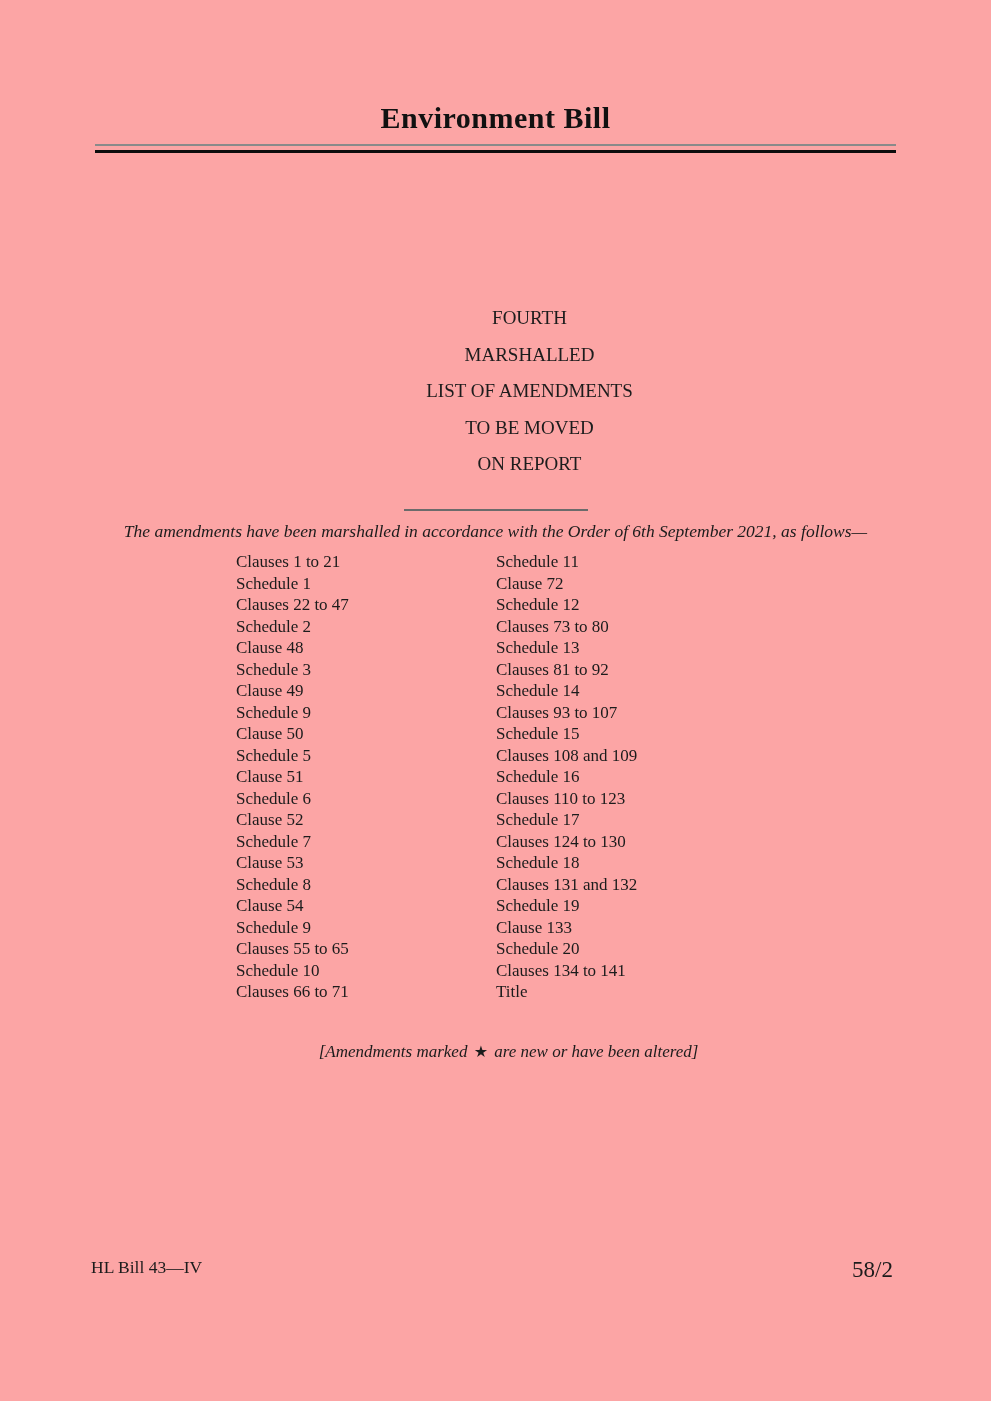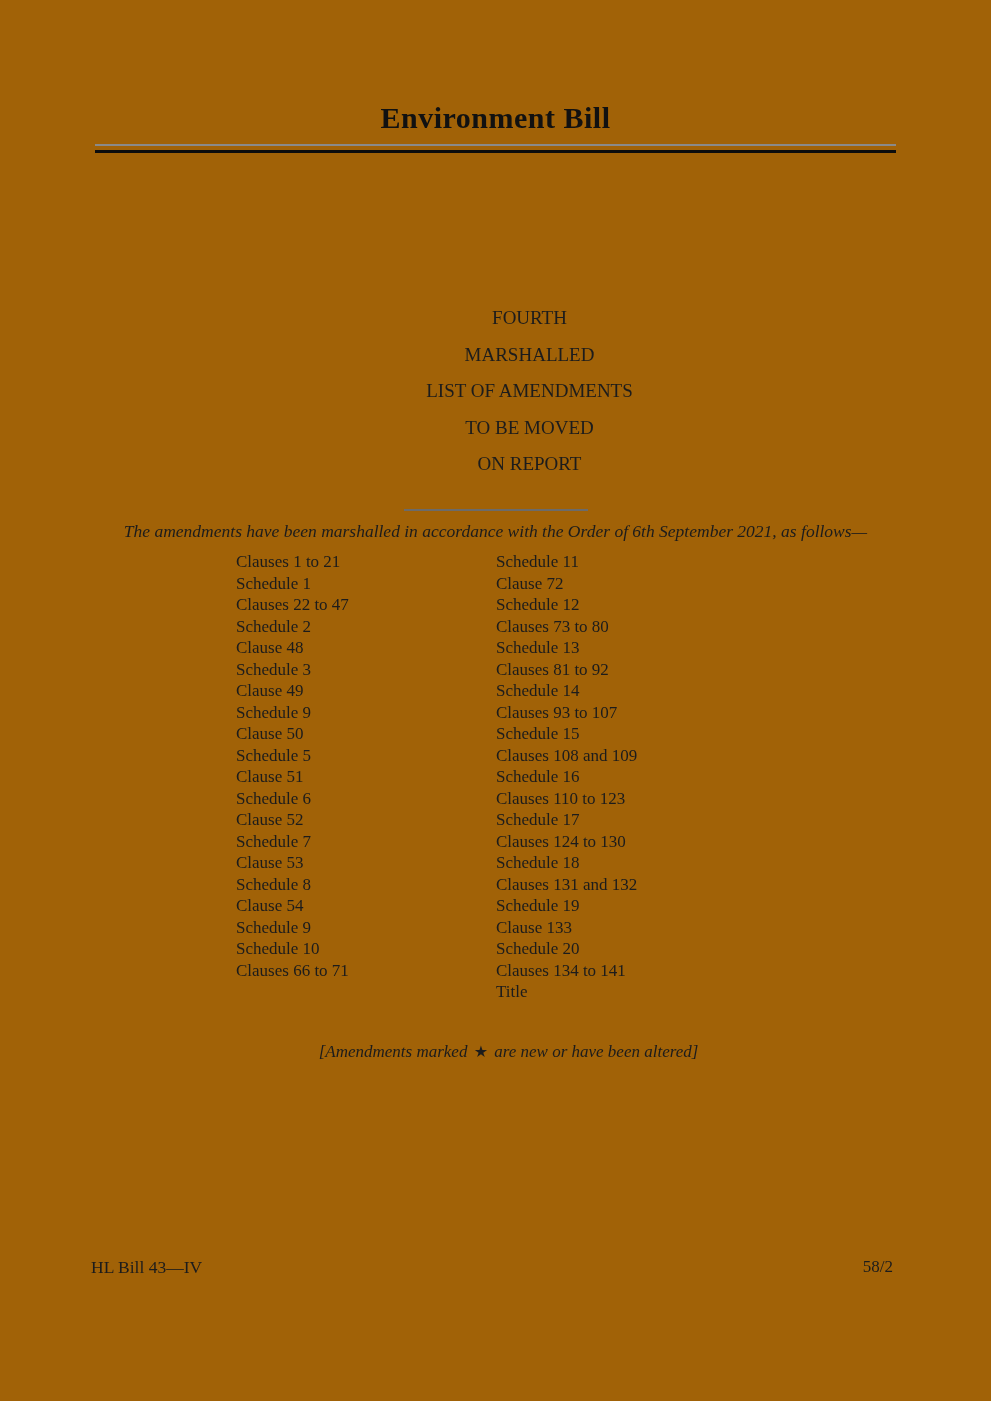--- a/index.html
+++ b/index.html
@@ -4,21 +4,21 @@
 <style>
   html, body {
     margin: 0;
     padding: 0;
     background: #ffffff;
   }
   .page {
     position: relative;
     width: 991px;
     height: 1401px;
-    background: #a16207;
+    background: #fca5a5;
     color: #1a1a1a;
     font-family: "Liberation Serif", "DejaVu Serif", serif;
     overflow: hidden;
   }
   .doc-title {
     position: absolute;
     top: 101px;
     left: 0;
     width: 100%;
     margin: 0;
@@ -111,21 +111,21 @@
     top: 1257px;
     left: 91px;
     font-size: 17.5px;
     color: #1c1c1c;
     text-align: center;
   }
   .footer-right {
     position: absolute;
     top: 1257px;
     right: 98px;
-    font-size: 17px;
+    font-size: 23px;
     color: #1c1c1c;
   }
 </style>
 </head>
 <body>
 
 <div class="page">
 
   <h1 class="doc-title">Environment Bill</h1>
 
@@ -159,20 +159,21 @@
         <div>Clause 50</div>
         <div>Schedule 5</div>
         <div>Clause 51</div>
         <div>Schedule 6</div>
         <div>Clause 52</div>
         <div>Schedule 7</div>
         <div>Clause 53</div>
         <div>Schedule 8</div>
         <div>Clause 54</div>
         <div>Schedule 9</div>
+        <div>Clauses 55 to 65</div>
         <div>Schedule 10</div>
         <div>Clauses 66 to 71</div>
       </div>
     <div class="order-col right">
         <div>Schedule 11</div>
         <div>Clause 72</div>
         <div>Schedule 12</div>
         <div>Clauses 73 to 80</div>
         <div>Schedule 13</div>
         <div>Clauses 81 to 92</div>

